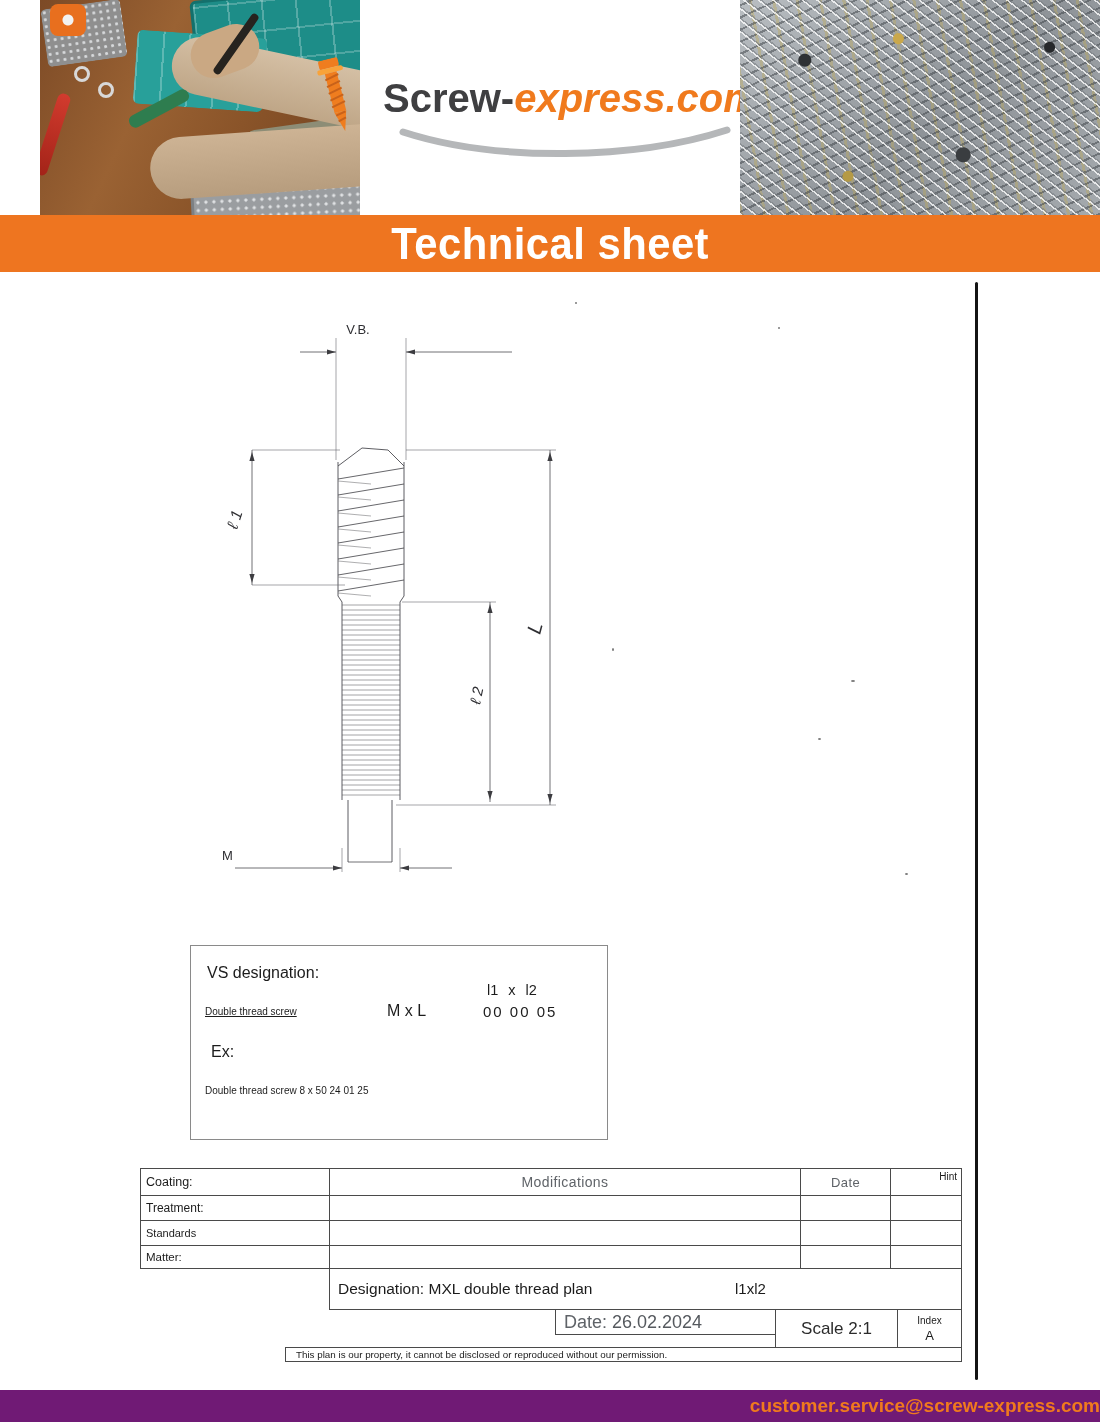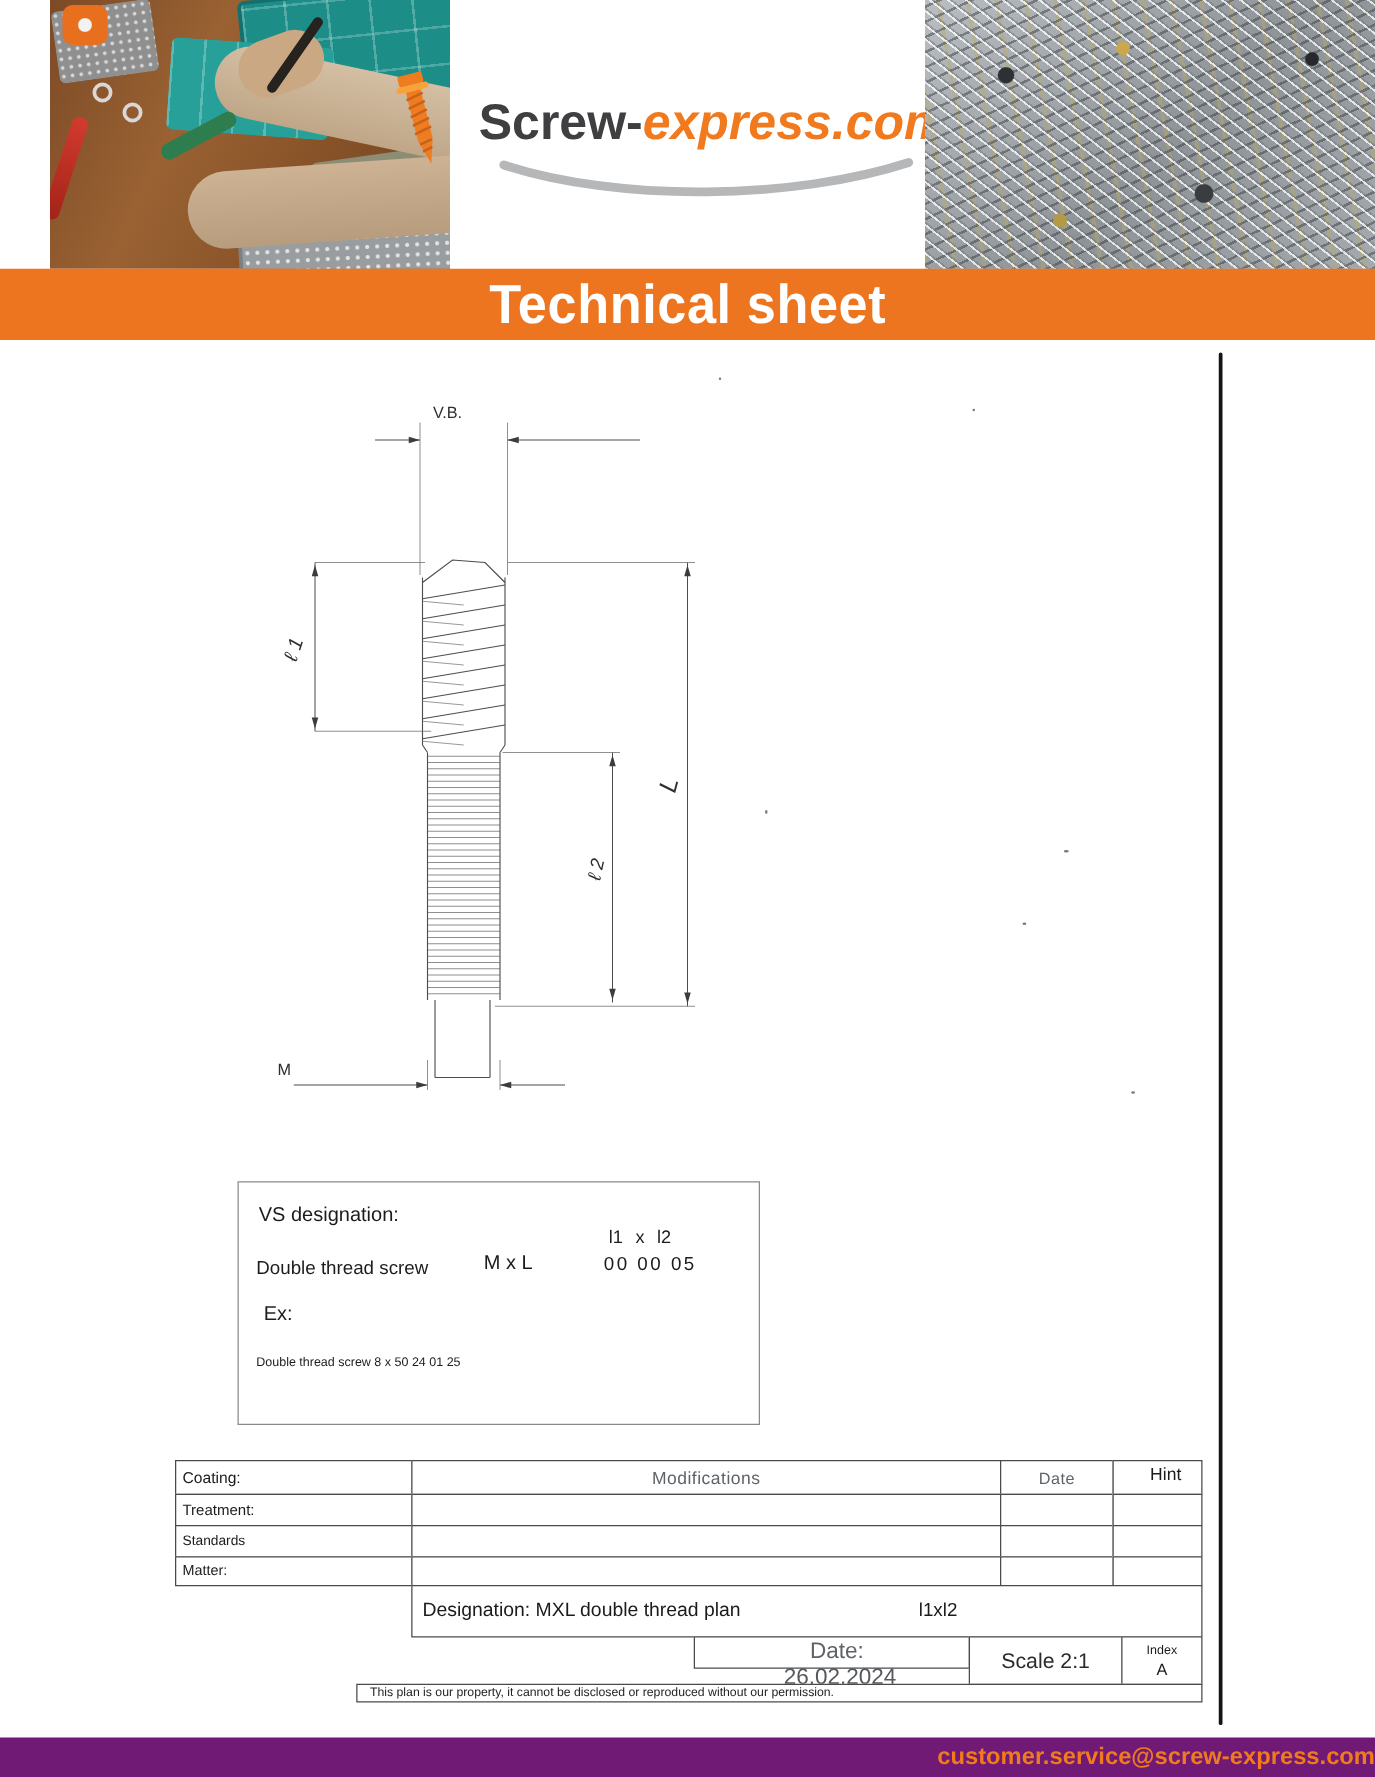--- a/index.html
+++ b/index.html
@@ -66,35 +66,35 @@
   .scan-line{position:absolute;left:975px;top:10px;width:3px;height:1098px;background:#141414;border-radius:2px;}
   .speck{position:absolute;background:#7a7a7a;border-radius:50%;}
 
   #screw-svg{position:absolute;left:140px;top:18px;width:560px;height:640px;}
   #screw-svg text{font-family:"Liberation Sans",sans-serif;fill:#2e2e32;}
 
   
   .vs-box{position:absolute;left:158px;top:673px;width:416px;height:193px;border:1px solid #8a8a8a;background:#fff;margin-left:32px;}
   .vs-box > div{position:absolute;color:#1c1c1c;}
   .vs-title{left:16px;top:18px;font-size:16px;}
-  .vs-product{left:14px;top:60px;font-size:15px;}
+  .vs-product{left:14px;top:60px;font-size:10px;text-decoration:underline;}
   .vs-mxl{left:196px;top:56px;font-size:16px;}
   .vs-l1l2{left:296px;top:36px;font-size:14.5px;word-spacing:6px;}
   .vs-codes{left:292px;top:57px;font-size:15px;letter-spacing:2px;}
   .vs-ex{left:20px;top:97px;font-size:16px;}
   .vs-example{left:14px;top:139px;font-size:10px;}
 
   
   .tblock{position:absolute;left:140px;top:896px;width:822px;height:194px;font-size:12px;color:#1b1b1b;}
   .cell{position:absolute;border:1px solid #4a4a4a;box-sizing:border-box;background:#fff;
         display:flex;align-items:center;}
   .cell.pad{padding-left:5px;}
   .cell.center{justify-content:center;}
   .hdr-gray{color:#5f6368;letter-spacing:.4px;}
-  .hint-cell{align-items:flex-start;justify-content:flex-end;padding:2px 16px 0 0;font-size:14px;}
+  .hint-cell{align-items:flex-start;justify-content:flex-end;padding:2px 4px 0 0;font-size:10px;}
   .desig-cell{font-size:15.5px;padding-left:8px;}
   .desig-l1l2{position:absolute;left:405px;top:11px;font-size:15px;}
   .plan-cell{font-size:12.5px;padding-left:8px;}
   .date-cell{font-size:18px;padding-left:8px;color:#5f6368;}
   .date-cell .dv{margin-left:5px;color:#55595e;}
   .scale-cell{font-size:17px;color:#2b2b2b;}
   .index-cell{flex-direction:column;justify-content:flex-start;padding-top:1px;font-size:10px;}
   .index-cell .iv{font-size:13px;margin-top:2px;}
   .disc-cell{font-size:9.8px;padding-left:10px;color:#222;}
 
@@ -301,21 +301,21 @@
     <div class="cell hint-cell" style="left:750px;top:0;width:72px;height:28px;">Hint</div>
     <div class="cell" style="left:750px;top:27px;width:72px;height:26px;"></div>
     <div class="cell" style="left:750px;top:52px;width:72px;height:26px;"></div>
     <div class="cell" style="left:750px;top:77px;width:72px;height:24px;"></div>
 
     <div class="cell desig-cell" style="left:189px;top:100px;width:633px;height:42px;">
       <span>Designation: MXL double thread plan</span>
       <span class="desig-l1l2">l1xl2</span>
     </div>
 
-    <div class="cell date-cell" style="left:415px;top:141px;width:221px;height:26px;flex-direction:column;">
+    <div class="cell date-cell" style="left:415px;top:141px;width:221px;height:26px;">
       <span>Date:</span>
       <span class="dv">26.02.2024</span>
     </div>
     <div class="cell center scale-cell" style="left:635px;top:141px;width:123px;height:39px;">Scale 2:1</div>
     <div class="cell center index-cell" style="left:757px;top:141px;width:65px;height:39px;align-items:center;">
       <span>Index</span>
       <span class="iv">A</span>
     </div>
 
     <div class="cell disc-cell" style="left:145px;top:179px;width:677px;height:15px;">This plan is our property, it cannot be disclosed or reproduced without our permission.</div>

